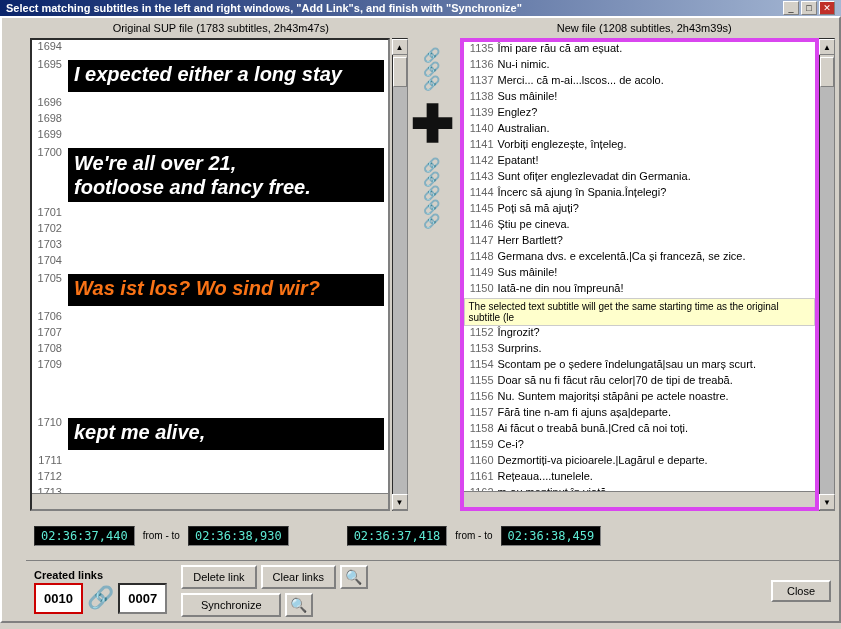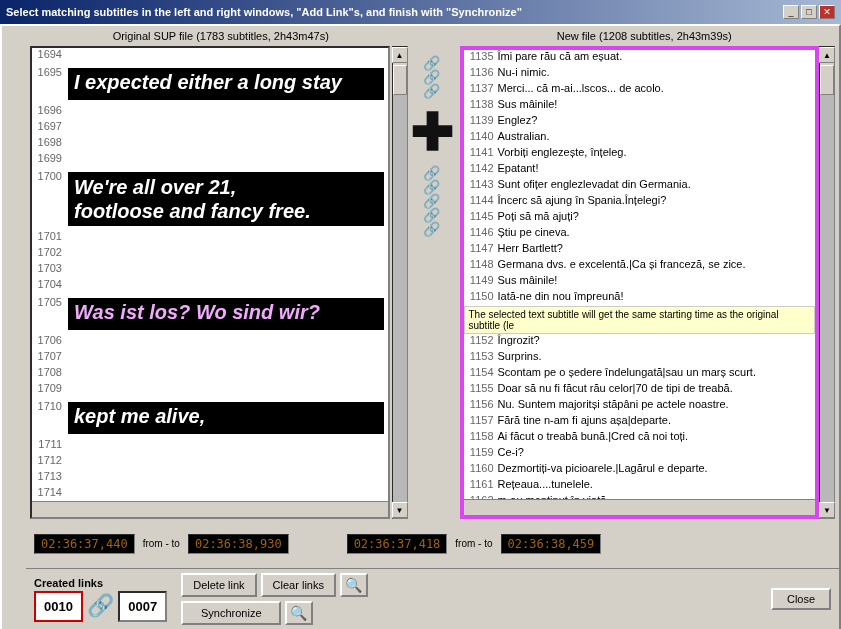--- a/index.html
+++ b/index.html
@@ -11,21 +11,21 @@
       height: 629px;
       overflow: hidden;
     }
     .title-bar {
       background: linear-gradient(to right, #0a246a, #a6b8d4);
       color: white;
       padding: 3px 6px;
       display: flex;
       align-items: center;
       justify-content: space-between;
-      height: 24px;
+      height: 16px;
     }
     .title-bar-text {
       font-size: 11px;
       font-weight: bold;
       white-space: nowrap;
     }
     .title-bar-buttons {
       display: flex;
       gap: 2px;
     }
@@ -117,21 +117,21 @@
       width: 50px;
       display: flex;
       flex-direction: column;
       align-items: center;
       justify-content: flex-start;
       padding-top: 10px;
       gap: 4px;
     }
     .timecode-box {
       background: #000;
-      color: #a16207;
+      color: #5eead4;
       font-family: monospace;
       font-size: 12px;
       padding: 2px 6px;
       border: 1px inset #808080;
       min-width: 90px;
       text-align: center;
     }
     .from-to-label {
       font-size: 10px;
       color: #000;
@@ -257,24 +257,20 @@
             <span class="line-num">1695</span>
             <div style="flex:1;background:#000;border:2px solid #fff;padding:3px 6px;">
               <span style="font-size:20px;font-weight:bold;color:#fff;font-style:italic;">I expected either a long stay</span>
             </div>
           </div>
           <div class="sub-item">
               <span class="line-num">1696</span>
               <span class="line-text"></span>
             </div>
           <div class="sub-item">
-              <span class="line-num">1697</span>
-              <span class="line-text"></span>
-            </div>
-          <div class="sub-item">
               <span class="line-num">1698</span>
               <span class="line-text"></span>
             </div>
           <div class="sub-item">
               <span class="line-num">1699</span>
               <span class="line-text"></span>
             </div>
 
           <div style="display:flex;min-height:55px;padding:2px;">
             <span class="line-num">1700</span>
@@ -291,37 +287,37 @@
           <div class="sub-item">
               <span class="line-num">1703</span>
             </div>
           <div class="sub-item">
               <span class="line-num">1704</span>
             </div>
 
           <div style="display:flex;min-height:40px;padding:2px;justify-content:center;">
             <span class="line-num">1705</span>
             <div style="flex:1;background:#000;border:2px solid #fff;padding:3px 6px;">
-              <span style="font-size:20px;font-weight:bold;color:#f0abfc;font-style:italic;">Was ist los? Wo sind wir?</span>
+              <span style="font-size:20px;font-weight:bold;color:#f97316;font-style:italic;">Was ist los? Wo sind wir?</span>
             </div>
           </div>
           <div class="sub-item">
               <span class="line-num">1706</span>
             </div>
           <div class="sub-item">
               <span class="line-num">1707</span>
             </div>
           <div class="sub-item">
               <span class="line-num">1708</span>
             </div>
           <div class="sub-item">
               <span class="line-num">1709</span>
             </div>
 
-          <div style="display:flex;min-height:40px;padding:2px;">
+          <div style="display:flex;min-height:40px;padding:2px;margin-top:40px;">
             <span class="line-num">1710</span>
             <div style="flex:1;background:#000;border:2px solid #fff;padding:3px 6px;">
               <span style="font-size:20px;font-weight:bold;color:#fff;font-style:italic;">kept me alive,</span>
             </div>
           </div>
           <div class="sub-item">
               <span class="line-num">1711</span>
             </div>
           <div class="sub-item">
               <span class="line-num">1712</span>

